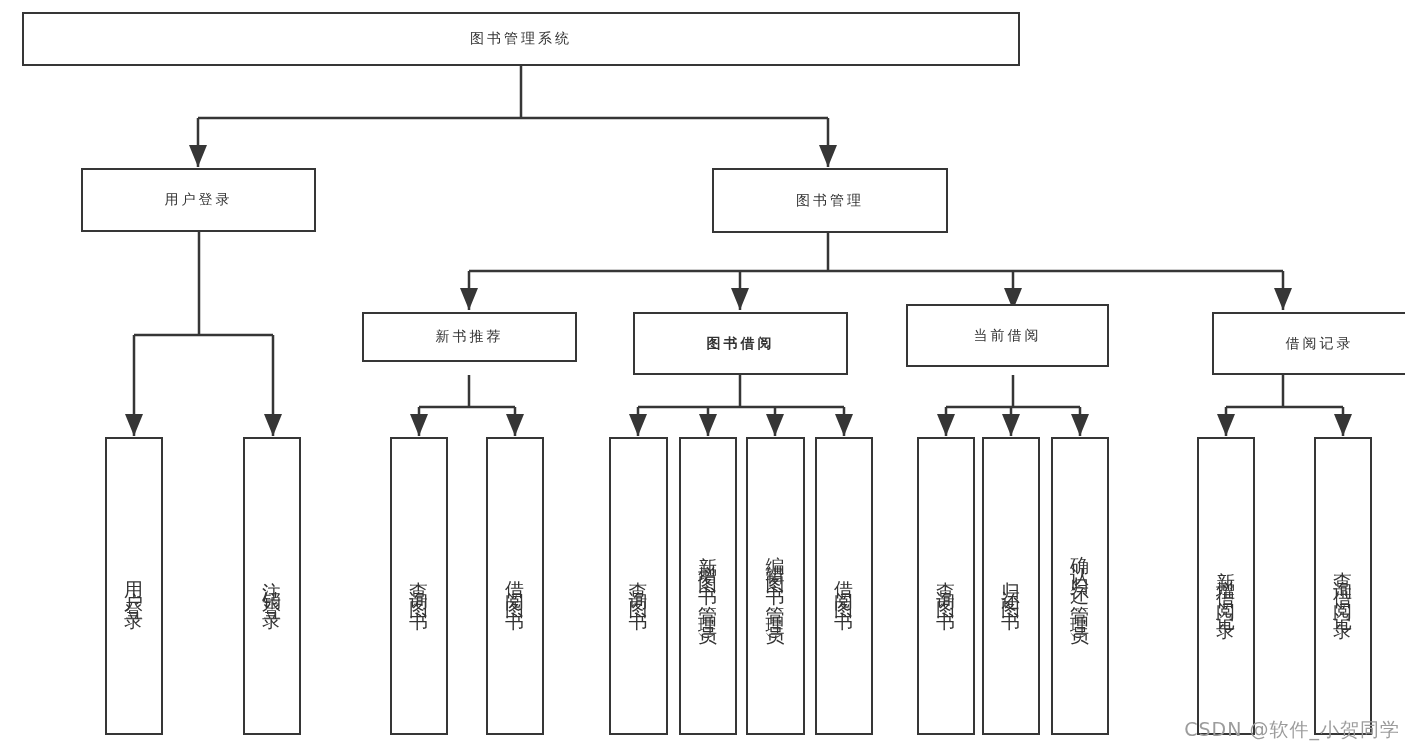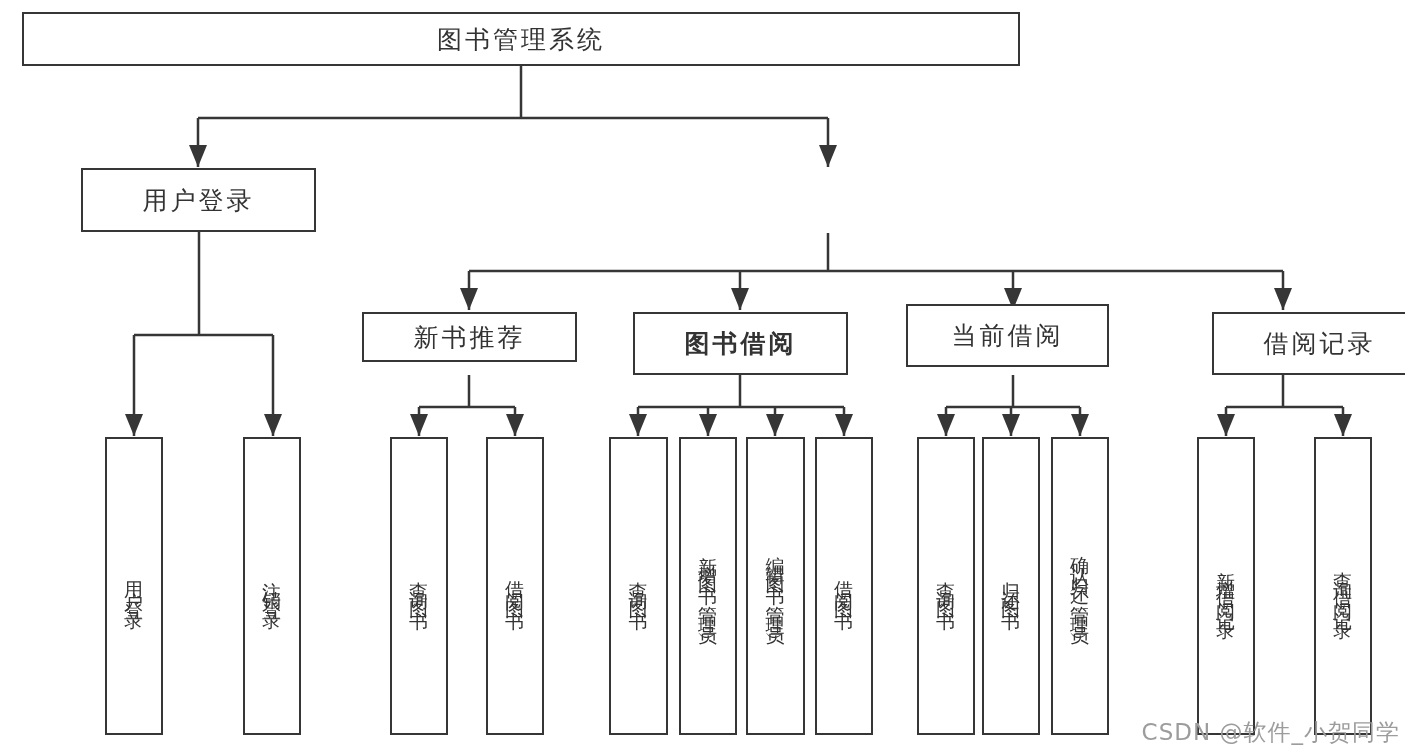--- a/index.html
+++ b/index.html
@@ -21,39 +21,39 @@
   .box {
     position: absolute;
     box-sizing: border-box;
     background: #ffffff;
     border: 2.5px solid #363636;
     display: flex;
     align-items: center;
     justify-content: center;
   }
   .h-label {
-    font-size: 25px;
+    font-size: 14px;
     letter-spacing: 3px;
     white-space: nowrap;
     color: #333333;
   }
   .leaf-label {
     writing-mode: vertical-rl;
     text-orientation: mixed;
     font-size: 19px;
     letter-spacing: 10px;
     line-height: 1;
     color: #333333;
     white-space: nowrap;
   }
   #watermark {
     position: absolute;
     top: 717px;
     right: 5px;
-    font-size: 23px;
+    font-size: 19px;
     letter-spacing: 1px;
     color: #9c9c9c;
     z-index: 10;
     white-space: nowrap;
   }
 </style>
 </head>
 <body>
 
 <div id="stage">
@@ -86,20 +86,23 @@
     <polygon fill="#363636" points="1217,414 1235,414 1226,436"></polygon>
     <polygon fill="#363636" points="1334,414 1352,414 1343,436"></polygon>
   </svg>
 
   <div class="box" style="left:22px; top:12px; width:998px; height:54px;">
     <span class="h-label">图书管理系统</span>
   </div>
 
   <div class="box" style="left:81px; top:168px; width:235px; height:64px;">
     <span class="h-label">用户登录</span>
+  </div>
+  <div class="box" style="left:712px; top:168px; width:236px; height:65px;">
+    <span class="h-label">图书管理</span>
   </div>
 
   <div class="box" style="left:362px; top:312px; width:215px; height:50px;">
     <span class="h-label">新书推荐</span>
   </div>
   <div class="box" style="left:633px; top:312px; width:215px; height:63px;font-weight:bold;">
     <span class="h-label">图书借阅</span>
   </div>
   <div class="box" style="left:906px; top:304px; width:203px; height:63px;">
     <span class="h-label">当前借阅</span>

